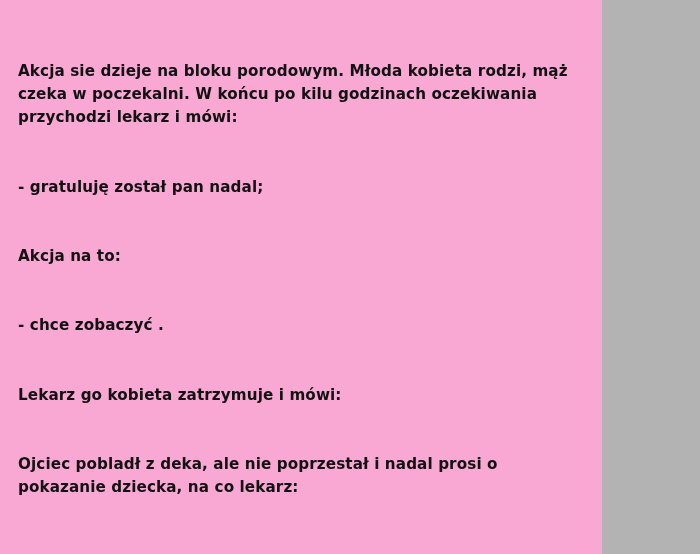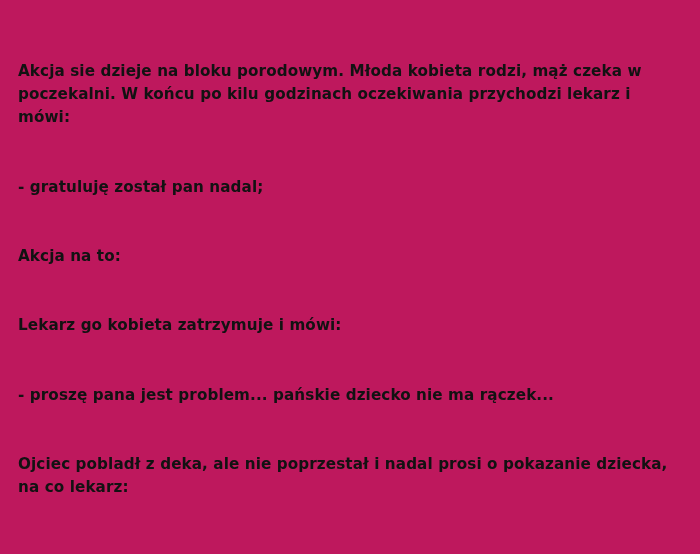--- a/index.html
+++ b/index.html
@@ -8,24 +8,24 @@
   }
   body {
     width: 700px;
     height: 554px;
     background: #b3b3b3;
     font-family: "DejaVu Sans", "Liberation Sans", sans-serif;
     overflow: hidden;
   }
   .joke-page {
     box-sizing: border-box;
-    width: 700px;
+    width: 602px;
     height: 554px;
     padding: 14px 18px 0 18px;
-    background: #be185d;
+    background: #f9a8d4;
   }
   .joke-text {
     color: #121212;
     font-size: 15.2px;
     font-weight: bold;
     line-height: 1.52;
     letter-spacing: 0.1px;
     text-align: left;
     white-space: pre-wrap;
     word-wrap: break-word;
@@ -35,22 +35,22 @@
   }
 </style>
 </head>
 <body>
 
 <div class="joke-page">
   <div class="joke-text">
     <span class="joke-line">Akcja sie dzieje na bloku porodowym. Młoda kobieta rodzi, mąż czeka w poczekalni. W końcu po kilu godzinach oczekiwania przychodzi lekarz i mówi:</span>
     <span class="joke-line">- gratuluję został pan nadal;</span>
     <span class="joke-line">Akcja na to:</span>
+    <span class="joke-line">- chce zobaczyć .</span>
     <span class="joke-line">Lekarz go kobieta zatrzymuje i mówi:</span>
-    <span class="joke-line">- proszę pana jest problem... pańskie dziecko nie ma rączek...</span>
     <span class="joke-line">Ojciec pobladł z deka, ale nie poprzestał i nadal prosi o pokazanie dziecka, na co lekarz:</span>
     
     
     
     
     
     
     
     
     

